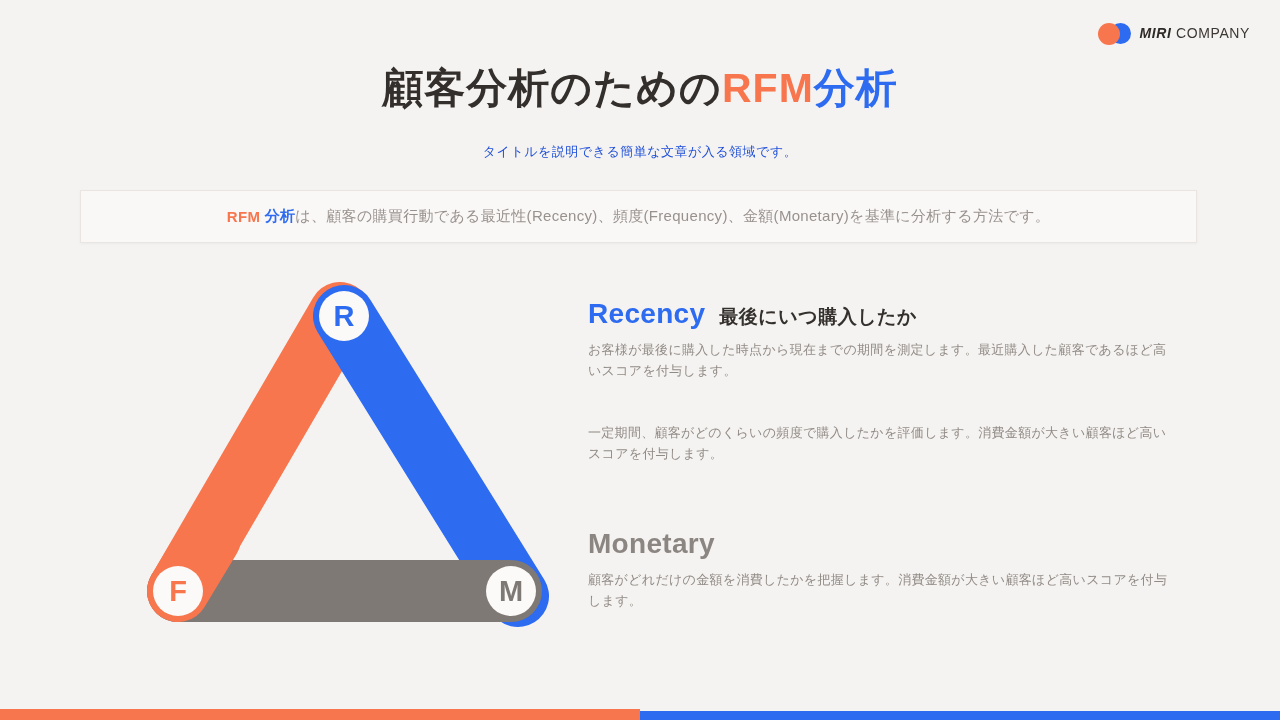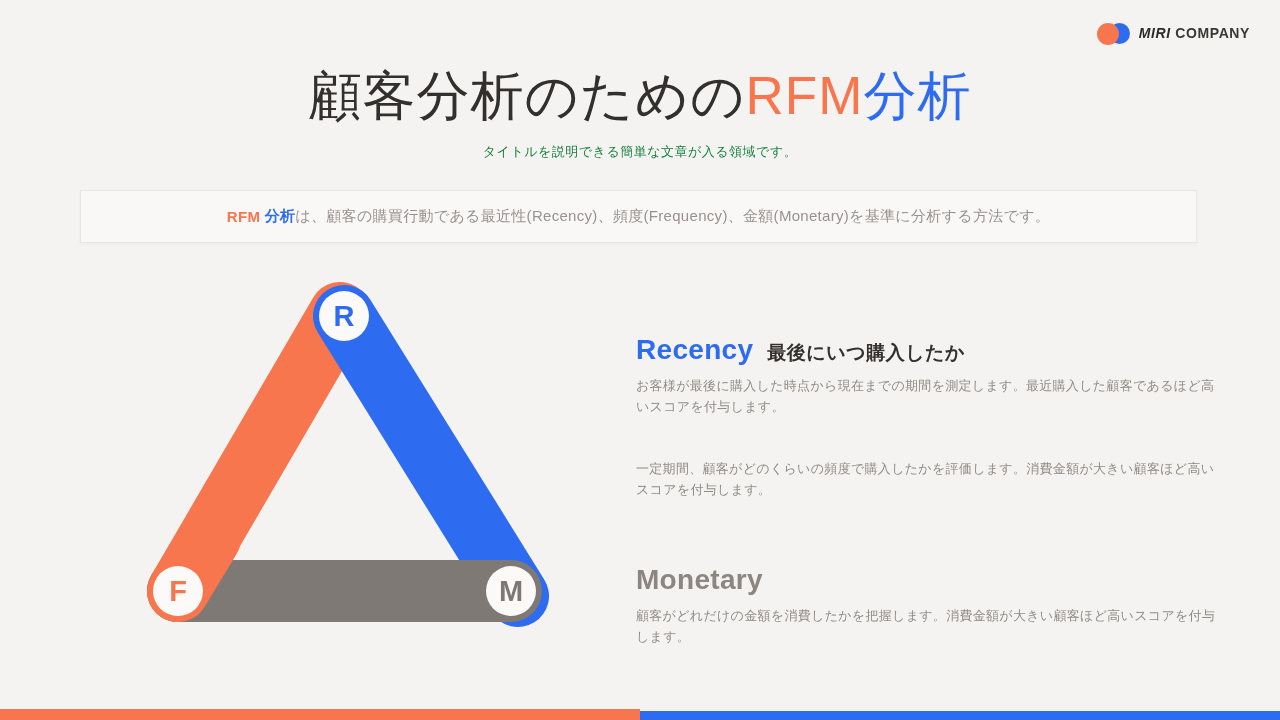--- a/index.html
+++ b/index.html
@@ -19,53 +19,53 @@
   .logo {
     position: absolute; top: 22px; right: 30px;
     display: flex; align-items: center; gap: 8px;
   }
   .logo-mark { position: relative; width: 34px; height: 22px; display: inline-block; }
   .logo-mark .dot { position: absolute; top: 1px; border-radius: 50%; }
   .logo-mark .dot-blue  { left: 12px; width: 21px; height: 21px; background: #2D6BF0; }
   .logo-mark .dot-orange{ left: 0;    width: 22px; height: 22px; background: #F7764E; }
   .logo-text { font-size: 14px; letter-spacing: .6px; color: #2D2A27; }
   .logo-text .lt-bold { font-weight: 700; font-style: italic; }
-  .logo-text .lt-rest { font-weight: 700; color: #3A3734; text-align: center; }
+  .logo-text .lt-rest { font-weight: 400; color: #3A3734; text-align: center; }
 
   
   .title {
     position: absolute; top: 64px; left: 0; width: 1280px;
     text-align: center;
-    font-size: 53px; font-weight: 400; line-height: 1.2;
+    font-size: 41px; font-weight: 700; line-height: 1.2;
     letter-spacing: 1px; color: #332F2C;
   }
   .subtitle {
     position: absolute; top: 143px; left: 0; width: 1280px;
     text-align: center;
-    font-size: 13px; color: #15803d; letter-spacing: .5px;
+    font-size: 13px; color: #1d4ed8; letter-spacing: .5px;
   }
 
   
   .summary-box {
     position: absolute; top: 190px; left: 80px;
     width: 1117px; height: 53px;
     background: #FAF8F7;
     border: 1px solid #E9E5E2;
     box-shadow: 0 1px 3px rgba(0,0,0,.04);
     display: flex; align-items: center; justify-content: center;
     font-size: 15px; color: #98928E; letter-spacing: .3px;
   }
   .summary-box .sp { white-space: pre; font-weight: 600; }
 
   
   .diagram { position: absolute; left: 120px; top: 270px; width: 460px; height: 380px; }
   .node-letter { font-weight: 700; font-size: 29px; text-anchor: middle; }
 
   
-  .section { position: absolute; left: 636px; width: 580px; margin-top: 36px; }
+  .section { position: absolute; left: 588px; width: 580px; }
   .sec-recency   { top: 298px; }
   .sec-frequency { top: 413px; }
   .sec-monetary  { top: 528px; }
   .sec-head { display: flex; align-items: baseline; gap: 14px; }
   .sec-name { font-size: 28px; font-weight: 700; letter-spacing: .3px; }
   .sec-jp   { font-size: 19px; font-weight: 700; color: #33302D; letter-spacing: .5px; text-align: right; }
   .sec-body {
     margin-top: 10px;
     font-size: 13px; line-height: 1.6; color: #918B86; letter-spacing: .3px;
   }

